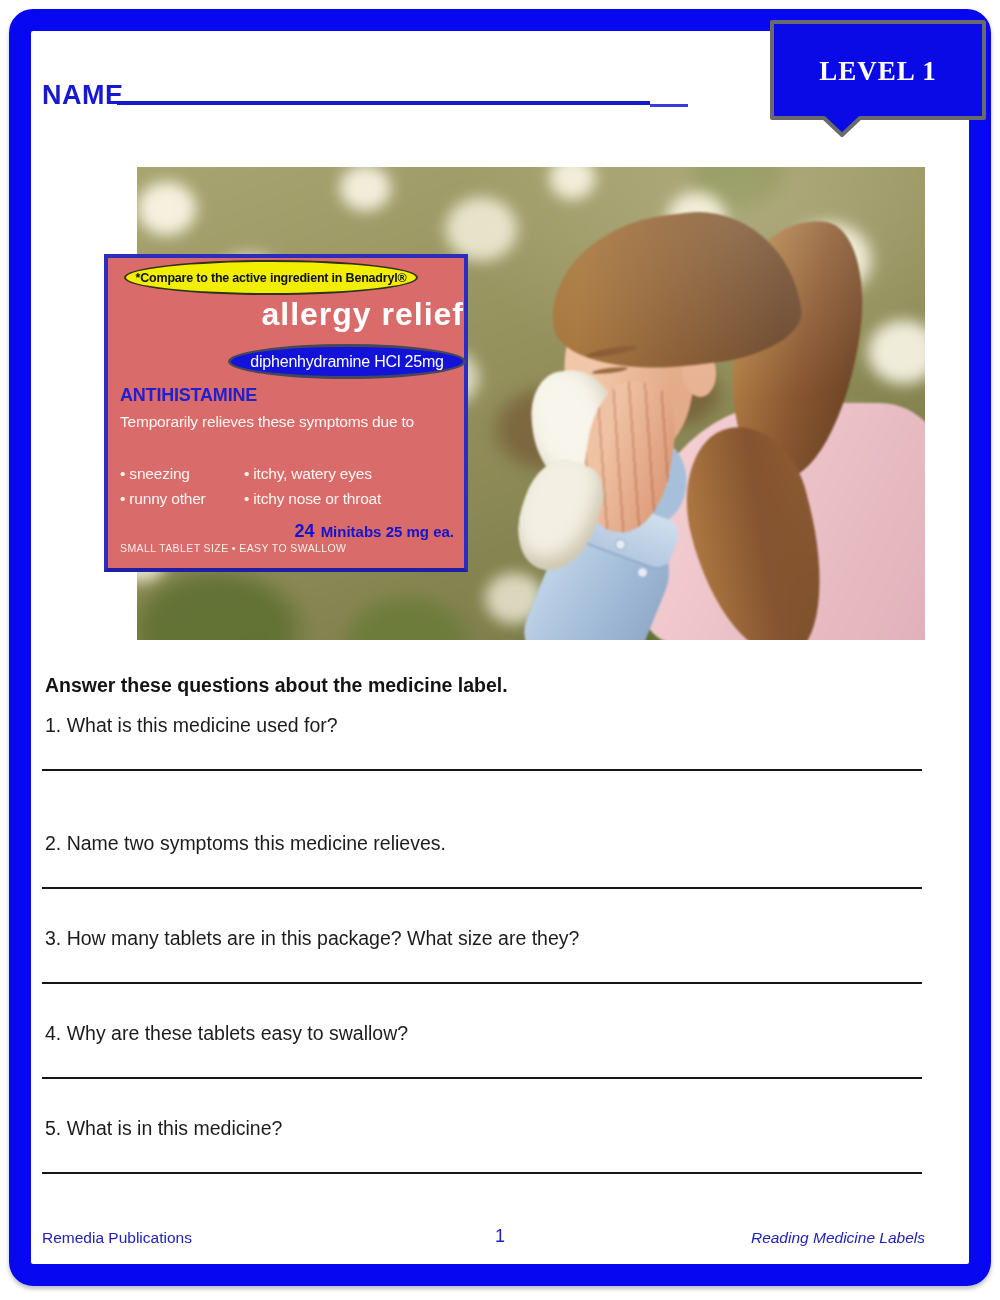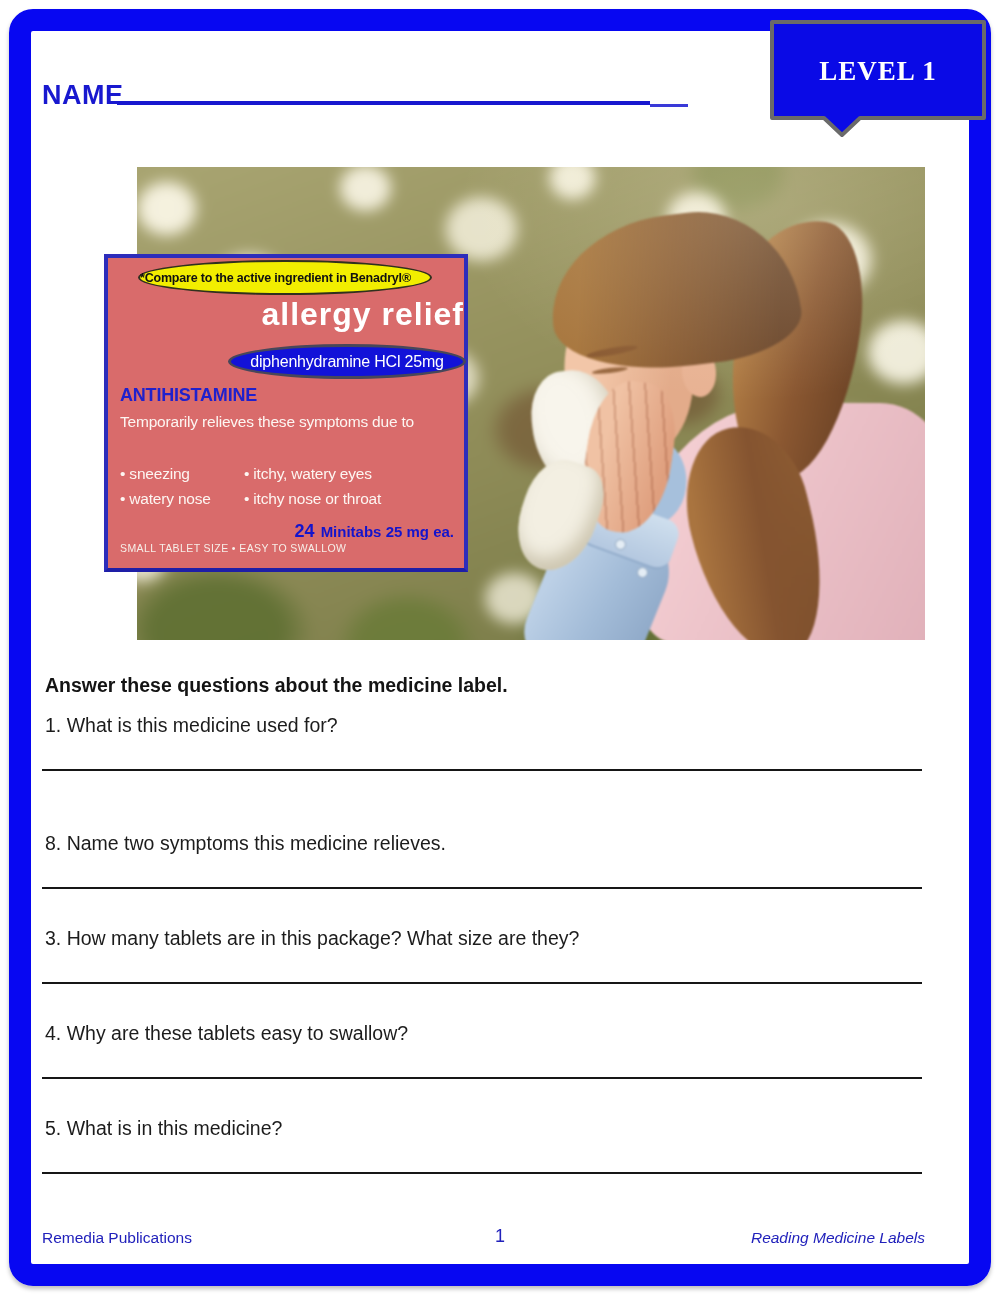--- a/index.html
+++ b/index.html
@@ -95,23 +95,23 @@
       background:linear-gradient(100deg,#f0c2a4 25%,#df9f7e 85%),
       repeating-linear-gradient(78deg, rgba(0,0,0,0) 0 14px, rgba(150,90,60,.3) 14px 16px);
       background-blend-mode:multiply;
       border-radius:45% 40% 50% 45%;}
   .photo-glow{position:absolute;inset:0;z-index:13;
       background:radial-gradient(420px 280px at 78% 8%, rgba(255,248,222,.22), rgba(0,0,0,0) 70%);}
   
   .med-label{position:absolute;left:104px;top:254px;width:364px;height:318px;z-index:20;
       background:#d96b6b;border:4px solid #2d2dbb;border-bottom-color:#1e1ea6;
       box-sizing:border-box;}
-  .lab-ellipse{position:absolute;left:30px;top:2px;width:294px;height:35px;background:#f2ee00;
+  .lab-ellipse{position:absolute;left:16px;top:2px;width:294px;height:35px;background:#f2ee00;
       border:2px solid #30301e;border-radius:50%;display:flex;align-items:center;
-      justify-content:flex-start;box-sizing:border-box;}
+      justify-content:center;box-sizing:border-box;}
   .lab-ellipse span{font-size:12.5px;font-weight:bold;color:#101010;letter-spacing:-.2px;}
   .lab-title{position:absolute;left:0;top:38px;width:100%;text-align:right;
       font-size:32px;font-weight:bold;color:#ffffff;letter-spacing:1px;}
   .lab-pill{position:absolute;left:120px;top:86px;width:238px;height:35px;background:#1212d8;
       border:3px solid #47475a;border-radius:50%;display:flex;align-items:center;
       justify-content:center;box-sizing:border-box;}
   .lab-pill span{font-size:16px;color:#ffffff;letter-spacing:-.2px;}
   .lab-class{position:absolute;left:12px;top:127px;font-size:18px;font-weight:bold;
       color:#2020cc;letter-spacing:-.2px;}
   .lab-desc{position:absolute;left:12px;top:151px;font-size:15.5px;color:#fdf6f2;
@@ -186,37 +186,37 @@
     <div class="lab-pill">
       <span>diphenhydramine HCl 25mg</span>
     </div>
     <div class="lab-class">ANTIHISTAMINE</div>
     <div class="lab-desc">
       <div>Temporarily relieves these symptoms due to</div>
     </div>
     <div class="lab-symptoms">
       <div>• sneezing</div>
       <div>• itchy, watery eyes</div>
-      <div>• watery nose</div>
+      <div>• runny other</div>
       <div>• itchy nose or throat</div>
     </div>
     <div class="lab-count">
       <span class="num">24</span><span class="suffix">Minitabs 25 mg ea.</span>
     </div>
     <div class="lab-note">SMALL TABLET SIZE  •  EASY TO SWALLOW</div>
   </div>
 
   <div class="instruction">Answer these questions about the medicine label.</div>
 
   <div class="question q1">
     <div class="q-text">1. What is this medicine used for?</div>
     <div class="answer-line"></div>
   </div>
   <div class="question q2">
-    <div class="q-text">8. Name two symptoms this medicine relieves.</div>
+    <div class="q-text">2. Name two symptoms this medicine relieves.</div>
     <div class="answer-line"></div>
   </div>
   <div class="question q3">
     <div class="q-text">3. How many tablets are in this package? What size are they?</div>
     <div class="answer-line"></div>
   </div>
   <div class="question q4">
     <div class="q-text">4. Why are these tablets easy to swallow?</div>
     <div class="answer-line"></div>
   </div>

